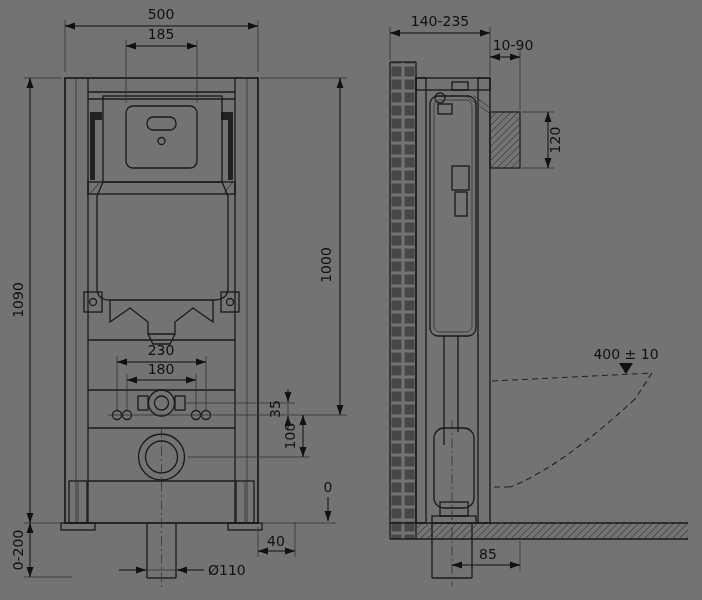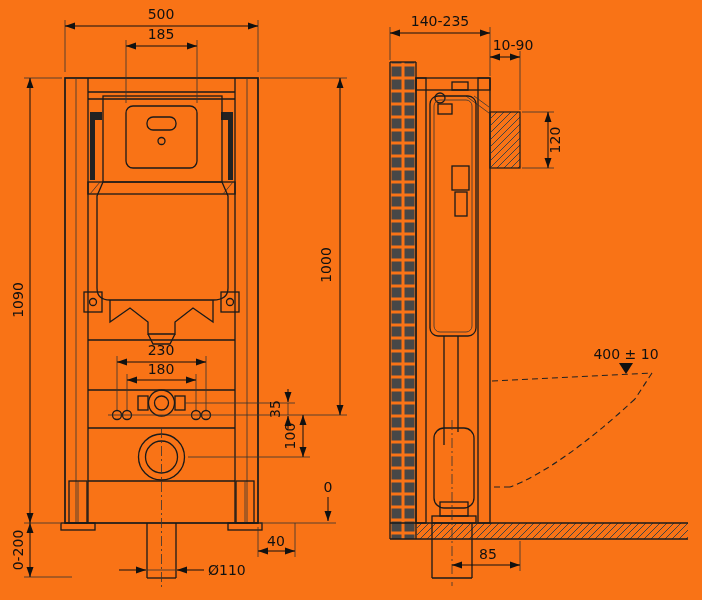--- a/index.html
+++ b/index.html
@@ -1,16 +1,16 @@
 <!DOCTYPE html>
 <html><head>
 <meta charset="utf-8">
 <style>
   html,body{margin:0;padding:0;background:#ffffff;}
-  .stage{width:702px;height:600px;background:#f97316;position:relative;overflow:hidden;}
+  .stage{width:702px;height:600px;background:#737373;position:relative;overflow:hidden;}
   svg{display:block;}
   svg text{font-family:"DejaVu Sans","Liberation Sans",sans-serif;font-size:14px;fill:#111;}
   .obj{stroke:#1a1a1a;stroke-width:1.3;fill:none;}
   .objthick{stroke:#1a1a1a;stroke-width:1.7;fill:none;}
   .thin{stroke:#333;stroke-width:0.8;fill:none;}
   .dim{stroke:#111;stroke-width:1;fill:none;}
   .dash{stroke:#222;stroke-width:1.1;fill:none;stroke-dasharray:6 4;}
   .cline{stroke:#333;stroke-width:0.8;fill:none;stroke-dasharray:10 3 2 3;}
   .solidfill{fill:#222;stroke:none;}
 </style>

